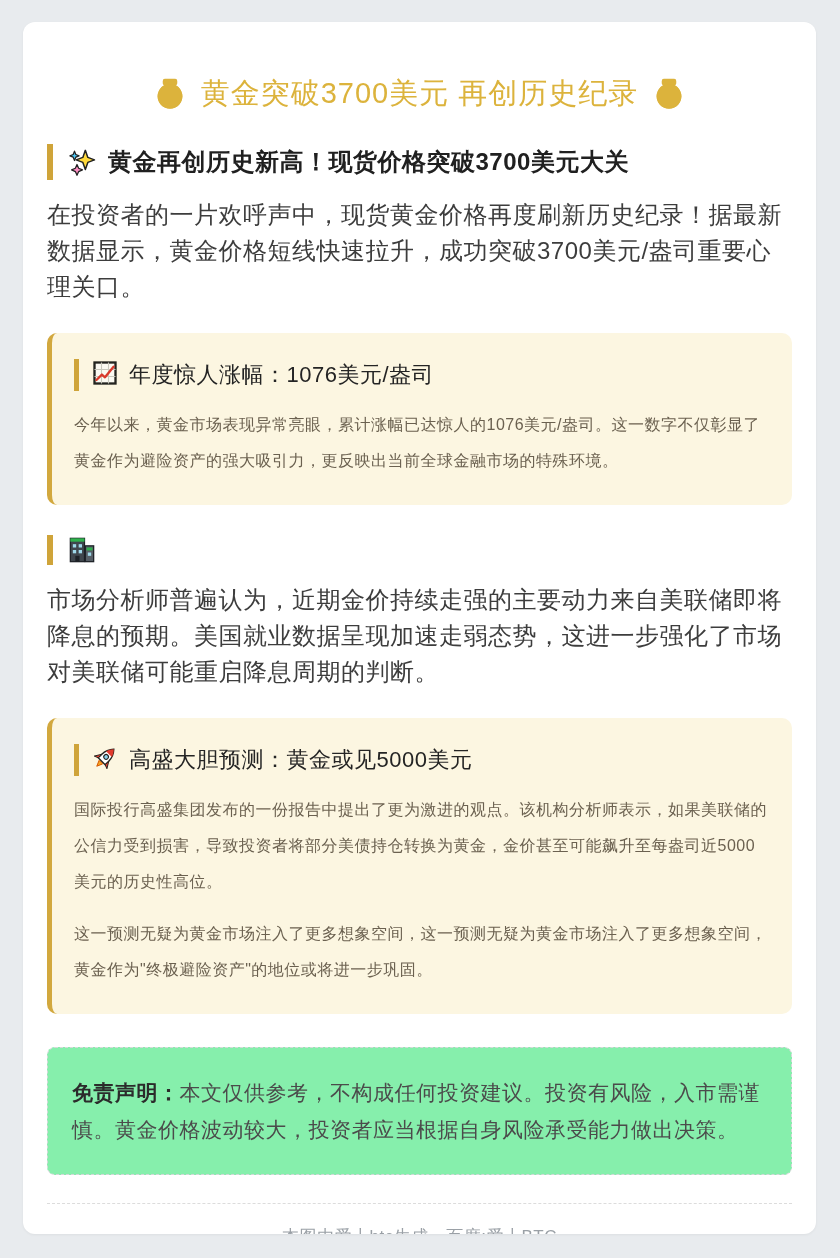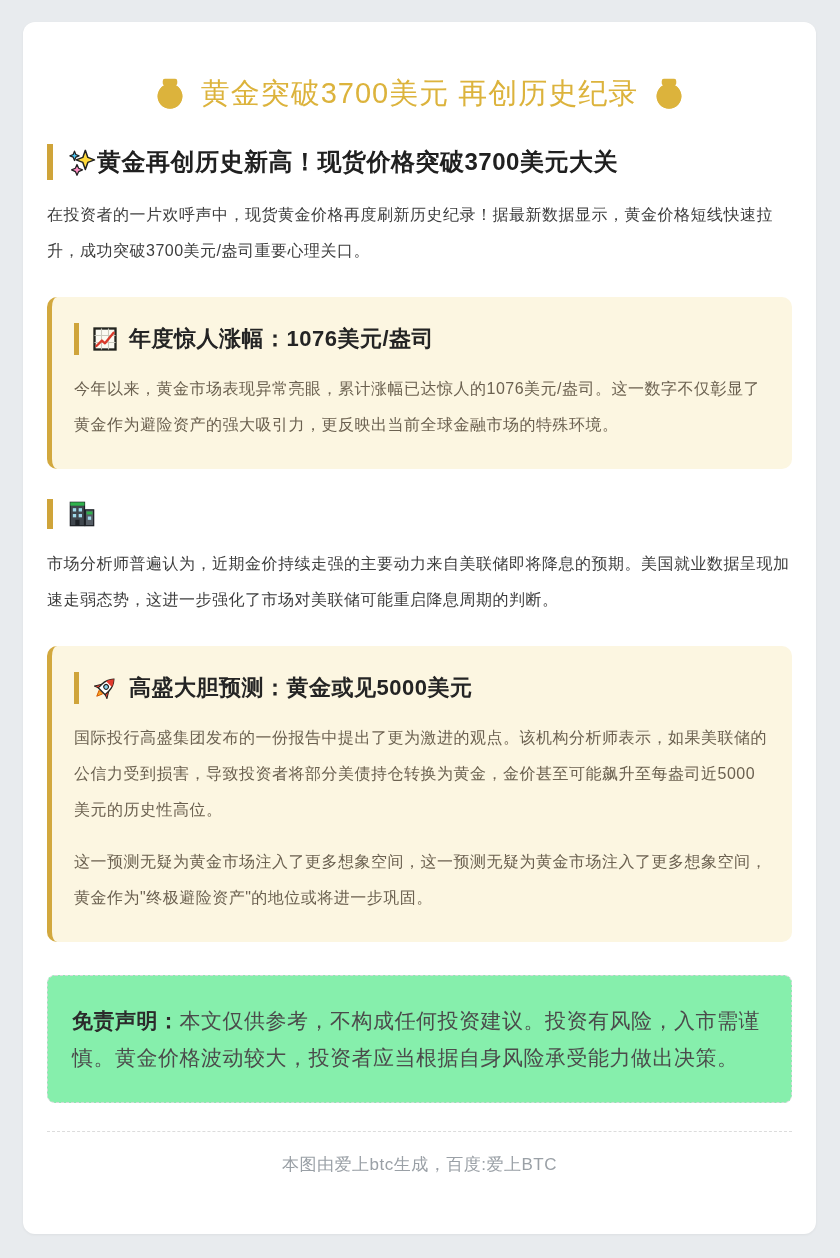--- a/index.html
+++ b/index.html
@@ -29,51 +29,51 @@
     font-size: 29px;
     font-weight: normal;
     line-height: 42px;
     letter-spacing: 1px;
   }
   .title .icon svg { display: block; }
   h2.section-heading {
     margin-top: 30px;
     display: flex;
     align-items: center;
+    gap: 11px;
     border-left: 6px solid #cfa43a;
     padding-left: 14px;
     font-size: 24px;
     line-height: 36px;
     font-weight: bold;
     color: #202020;
     letter-spacing: 0.5px;
   }
   p.body-text {
     margin-top: 17px;
-    font-size: 16px;
+    font-size: 24px;
     line-height: 36px;
     color: #3d3d3d;
     letter-spacing: 0.5px;
   }
   .highlight-box {
     margin-top: 28px;
     background: #fcf6e1;
     border-left: 5px solid #d2a83e;
     border-radius: 10px;
     padding: 26px 24px 26px 22px;
   }
   .highlight-box h3 {
     display: flex;
-    align-items: center;
     gap: 10px;
     border-left: 5px solid #cfa43a;
     padding-left: 12px;
     font-size: 22px;
     line-height: 32px;
-    font-weight: bold;
+    font-weight: normal;
     color: #242424;
     letter-spacing: 0.5px;
   }
   .highlight-box p {
     margin-top: 16px;
     font-size: 16px;
     line-height: 36px;
     color: #6b6150;
     letter-spacing: 0.5px;
   }

